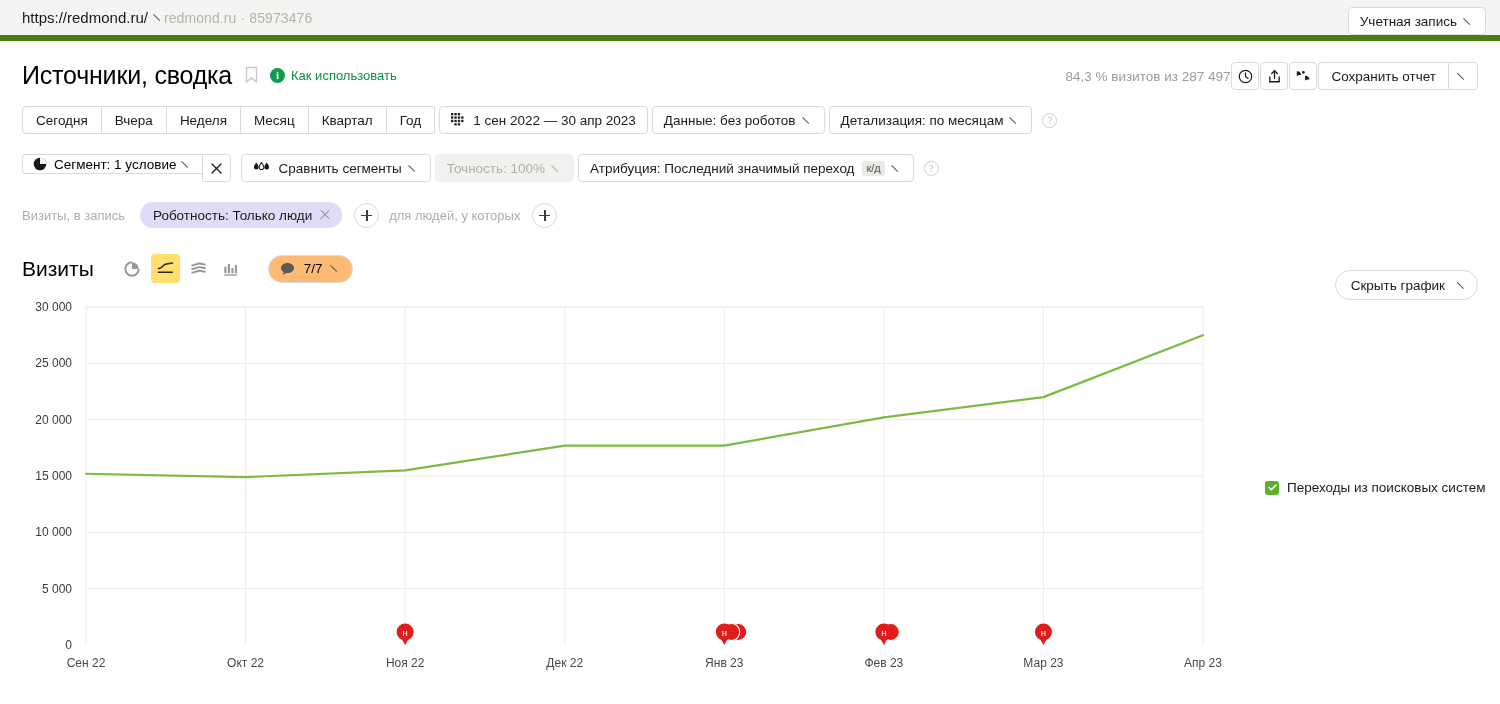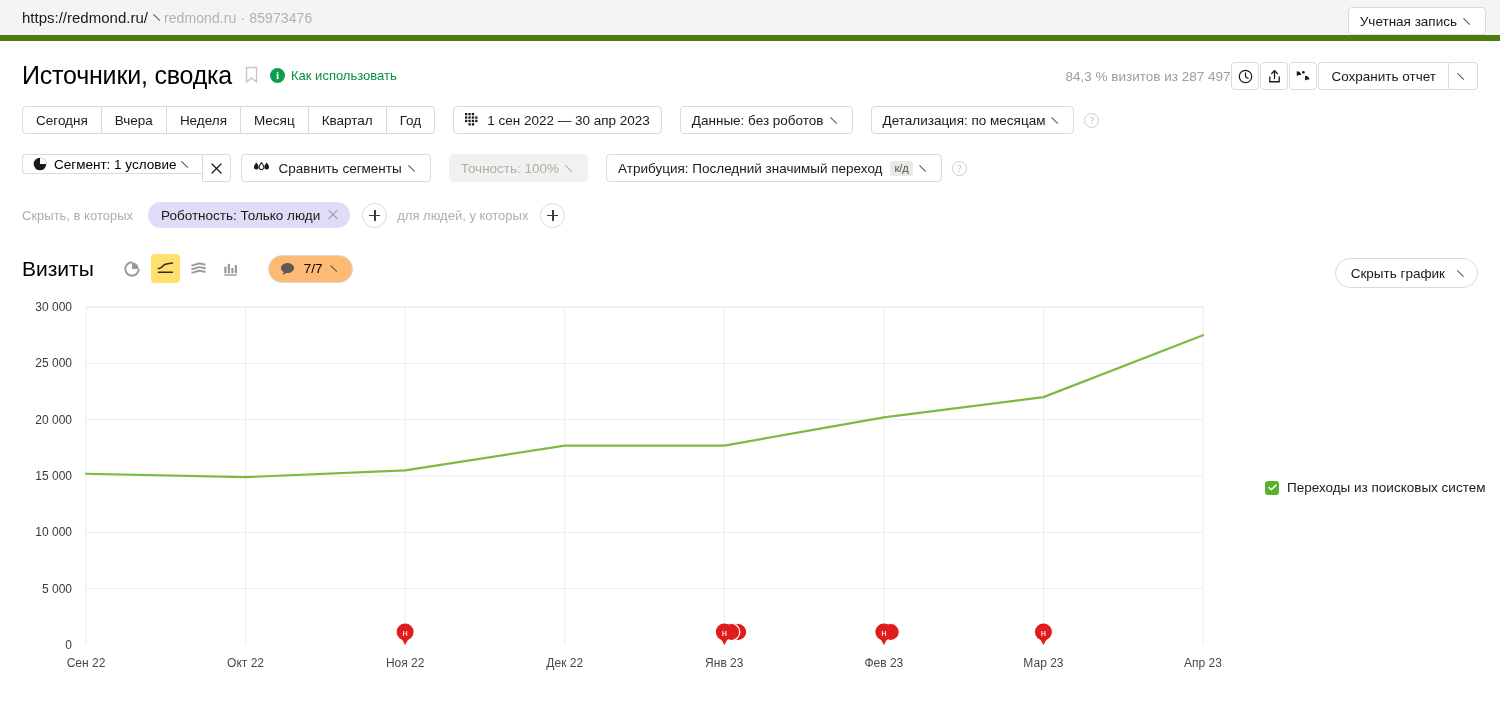--- a/index.html
+++ b/index.html
@@ -156,21 +156,21 @@
     font-size: 13.5px;
     color: #1a1a1a;
     padding: 0 11px;
     display: flex; align-items: center; gap: 8px;
     cursor: pointer;
     font-family: inherit;
     white-space: nowrap;
   }
   .pill.disabled { background: #f2f1ef; border-color: #f2f1ef; color: #b0aeaa; }
   .pill.disabled .chev { border-color: #b0aeaa; }
-  .ml14 { margin-left: 18px; }
+  .ml14 { margin-left: 4px; }
   .ml10 { margin-left: 10px; }
 
   .help-circle {
     width: 15px; height: 15px;
     border-radius: 50%;
     border: 1px solid #cfcdc9;
     color: #b8b6b2;
     font-size: 10px;
     display: flex; align-items: center; justify-content: center;
     margin-left: 10px;
@@ -270,21 +270,21 @@
     height: 28px;
     border: 1px solid #dcdad6;
     border-radius: 14px;
     background: #fdba74;
     display: flex; align-items: center; gap: 9px;
     padding: 0 11px;
     font-size: 13.5px;
     cursor: pointer;
   }
   .hide-chart {
-    position: absolute; right: 22px; top: 4px;
+    position: absolute; right: 22px; top: 16px;
     height: 30px;
     border: 1px solid #dcdad6;
     border-radius: 15px;
     background: #fff;
     display: flex; align-items: center; gap: 8px;
     padding: 0 15px;
     font-size: 13.5px; color: #1a1a1a;
     cursor: pointer;
     font-family: inherit;
   }
@@ -452,21 +452,21 @@
   <span class="pill ml14">
     <span>Атрибуция: Последний значимый переход</span>
     <span class="kd-badge">к/д</span>
     <span class="chev"></span>
   </span>
 
   <span class="help-circle">?</span>
 </div>
 
 <div class="row row-filters">
-  <span class="filter-label">Скрыть, в которых</span>
+  <span class="filter-label">Визиты, в запись</span>
   <span class="chip">
     <span>Роботность: Только люди</span>
     <span class="chip-x"></span>
   </span>
   <span class="plus-btn"></span>
   <span class="filter-label ml10">для людей, у которых</span>
   <span class="plus-btn"></span>
 </div>
 
 <div class="chart-toolbar">

